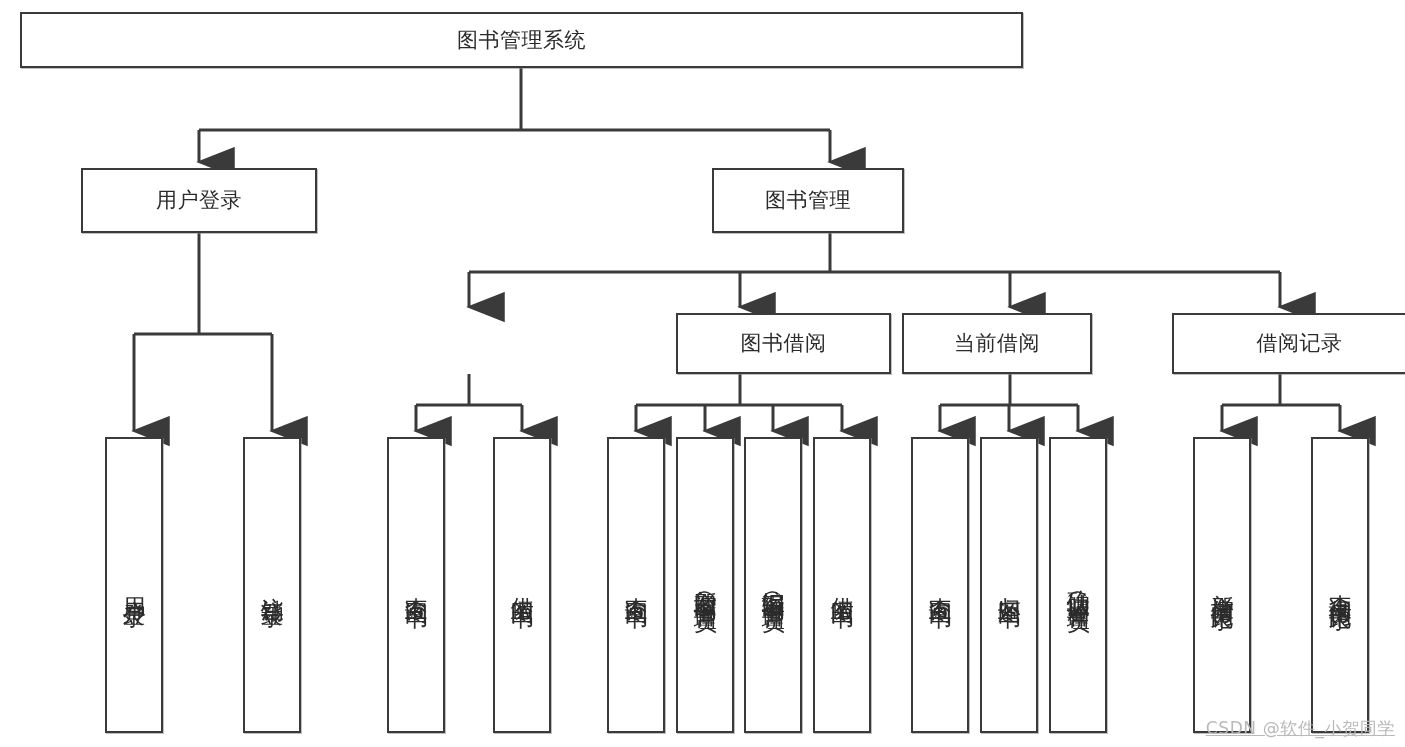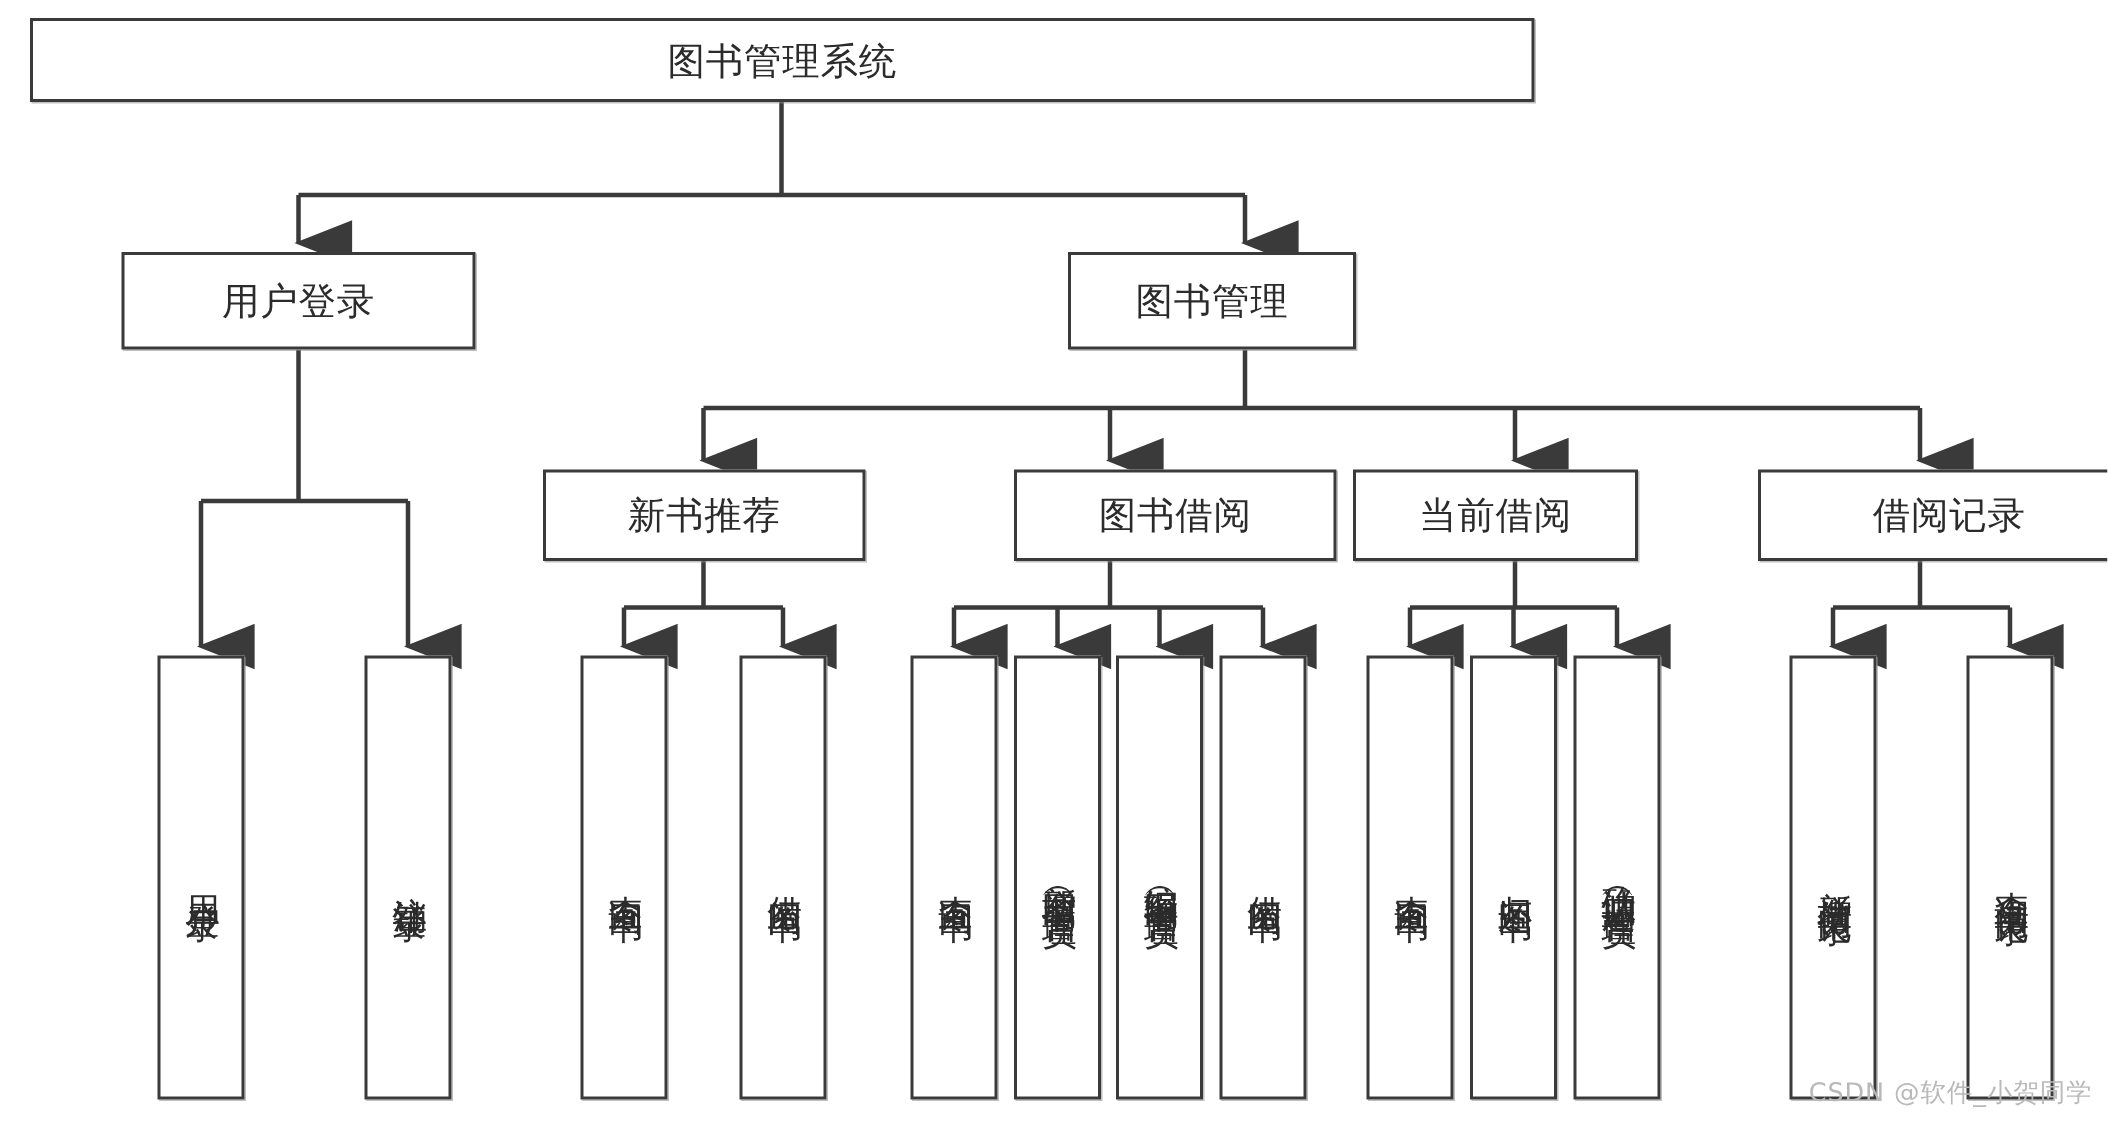--- a/index.html
+++ b/index.html
@@ -30,21 +30,21 @@
     box-sizing: border-box;
     background: #ffffff;
     border: 2.5px solid #3a3a3a;
     display: flex;
     align-items: center;
     justify-content: center;
     box-shadow: 1px 1px 0 rgba(140,140,140,0.55);
   }
   .node .label {
     color: #2b2b2b;
-    font-size: 25px;
+    font-size: 21px;
     line-height: 1.08;
     letter-spacing: 0.5px;
     text-align: center;
     white-space: nowrap;
   }
   .node.vertical .label {
     writing-mode: vertical-rl;
     text-orientation: upright;
     line-height: 1.02;
     letter-spacing: 3px;
@@ -52,20 +52,21 @@
   }
   .watermark {
     position: absolute;
     right: 10px;
     bottom: 7px;
     color: #b9b9b9;
     font-size: 17px;
     letter-spacing: 0.6px;
     white-space: nowrap;
     user-select: none;
+    text-decoration: underline;
   }
 </style>
 </head>
 <body>
 
 <div id="canvas">
 
   <svg class="wires" viewBox="0 0 1405 747">
     <defs>
       <marker id="arrow" viewBox="0 0 12 14" refX="5.5" refY="13" markerWidth="11" markerHeight="13" orient="auto">
@@ -120,23 +121,20 @@
     <span class="label">图书管理系统</span>
   </div>
 
   <div class="node" style="left:81px; top:168px; width:236px; height:65px;">
     <span class="label">用户登录</span>
   </div>
   <div class="node" style="left:712px; top:168px; width:192px; height:65px;">
     <span class="label">图书管理</span>
   </div>
 
-  <div class="node" style="left:362px; top:313px; width:215px; height:61px;">
-    <span class="label">新书推荐</span>
-  </div>
   <div class="node" style="left:632px; top:313px; width:215px; height:61px;margin-left:44px;">
     <span class="label">图书借阅</span>
   </div>
   <div class="node" style="left:902px; top:313px; width:190px; height:61px;">
     <span class="label">当前借阅</span>
   </div>
   <div class="node" style="left:1172px; top:313px; width:255px; height:61px;">
     <span class="label">借阅记录</span>
   </div>
 

